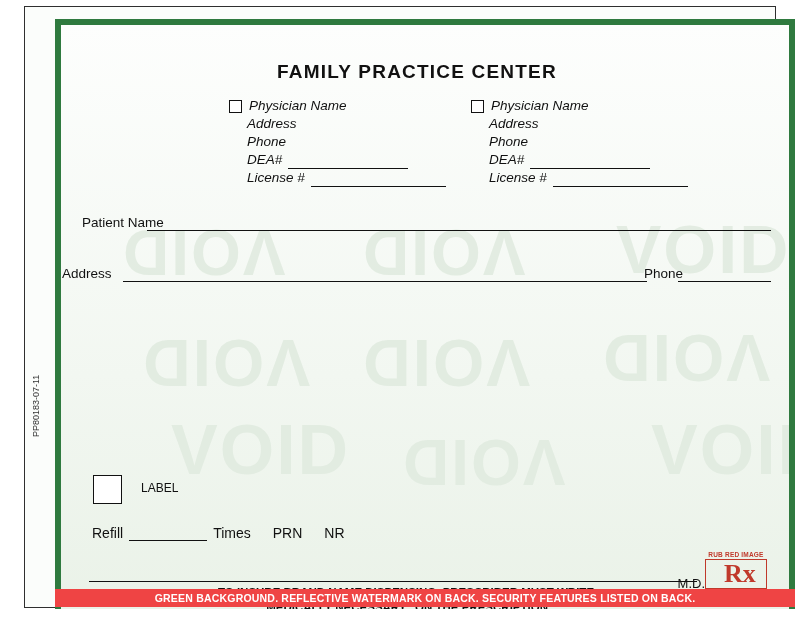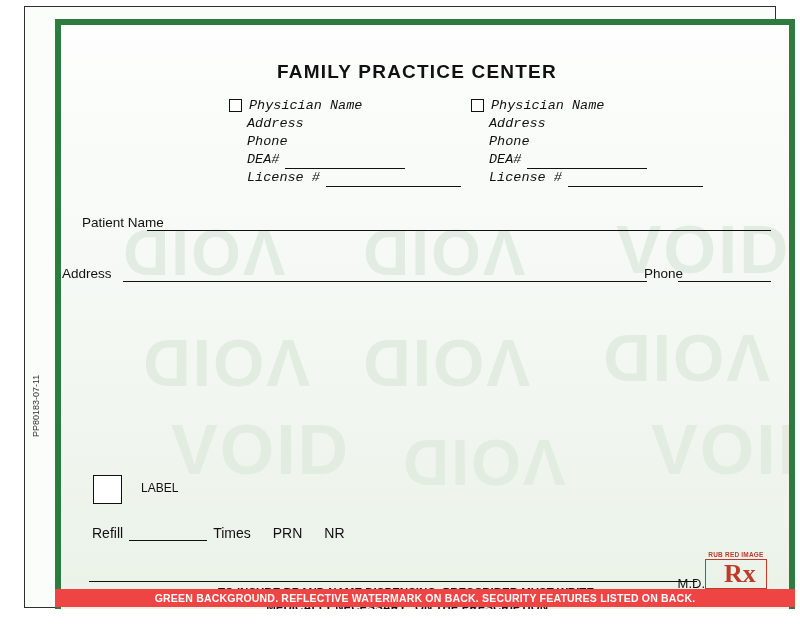--- a/index.html
+++ b/index.html
@@ -37,21 +37,21 @@
     position:absolute;right:28px;top:6px;
     font-size:23px;color:#111;letter-spacing:.5px;
     font-family:"Liberation Sans", sans-serif;
   }
   .title{
     position:absolute;left:0;right:16px;top:36px;text-align:center;
     font-size:19px;font-weight:bold;letter-spacing:1.2px;color:#111;
   }
 
   .prescriber{
-    position:absolute;top:72px;font-style:italic;font-size:13.5px;color:#111;line-height:18px;font-family:Liberation Mono, monospace;
+    position:absolute;top:72px;font-style:italic;font-size:13.5px;color:#111;line-height:18px;
   }
   .prescriber.left{left:168px;}
   .prescriber.right{left:410px;}
   .cb{
     display:inline-block;width:11px;height:11px;border:1.3px solid #111;background:#fff;
     vertical-align:middle;margin-right:7px;
   }
   .prescriber .row{white-space:nowrap;}
   .prescriber .indent{padding-left:18px;}
   .ln{display:inline-block;border-bottom:1px solid #111;height:12px;vertical-align:bottom;}

